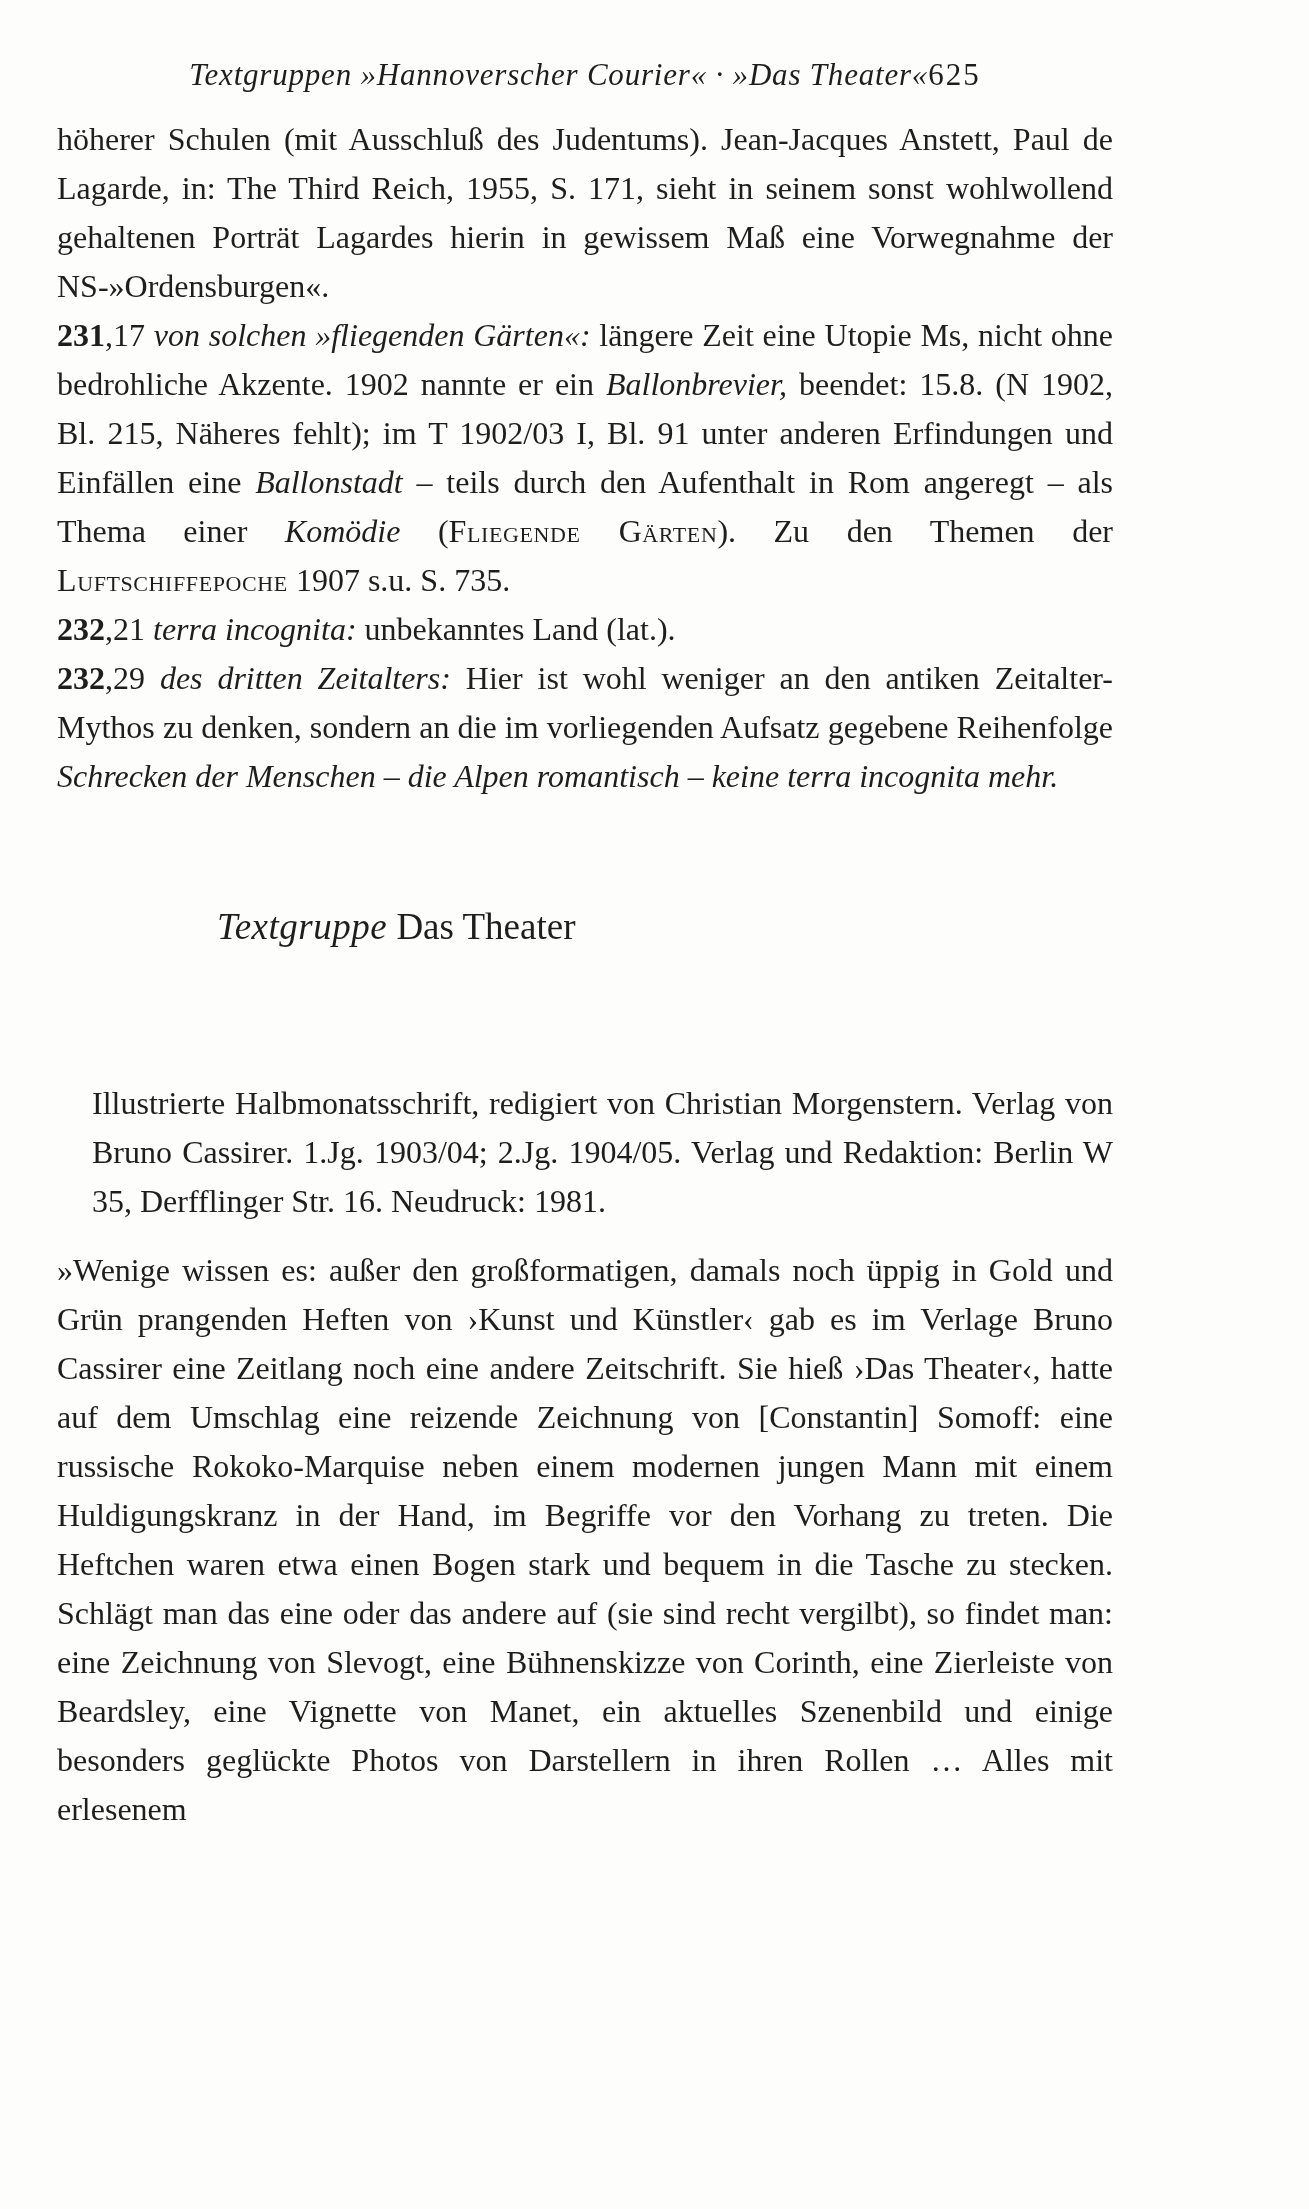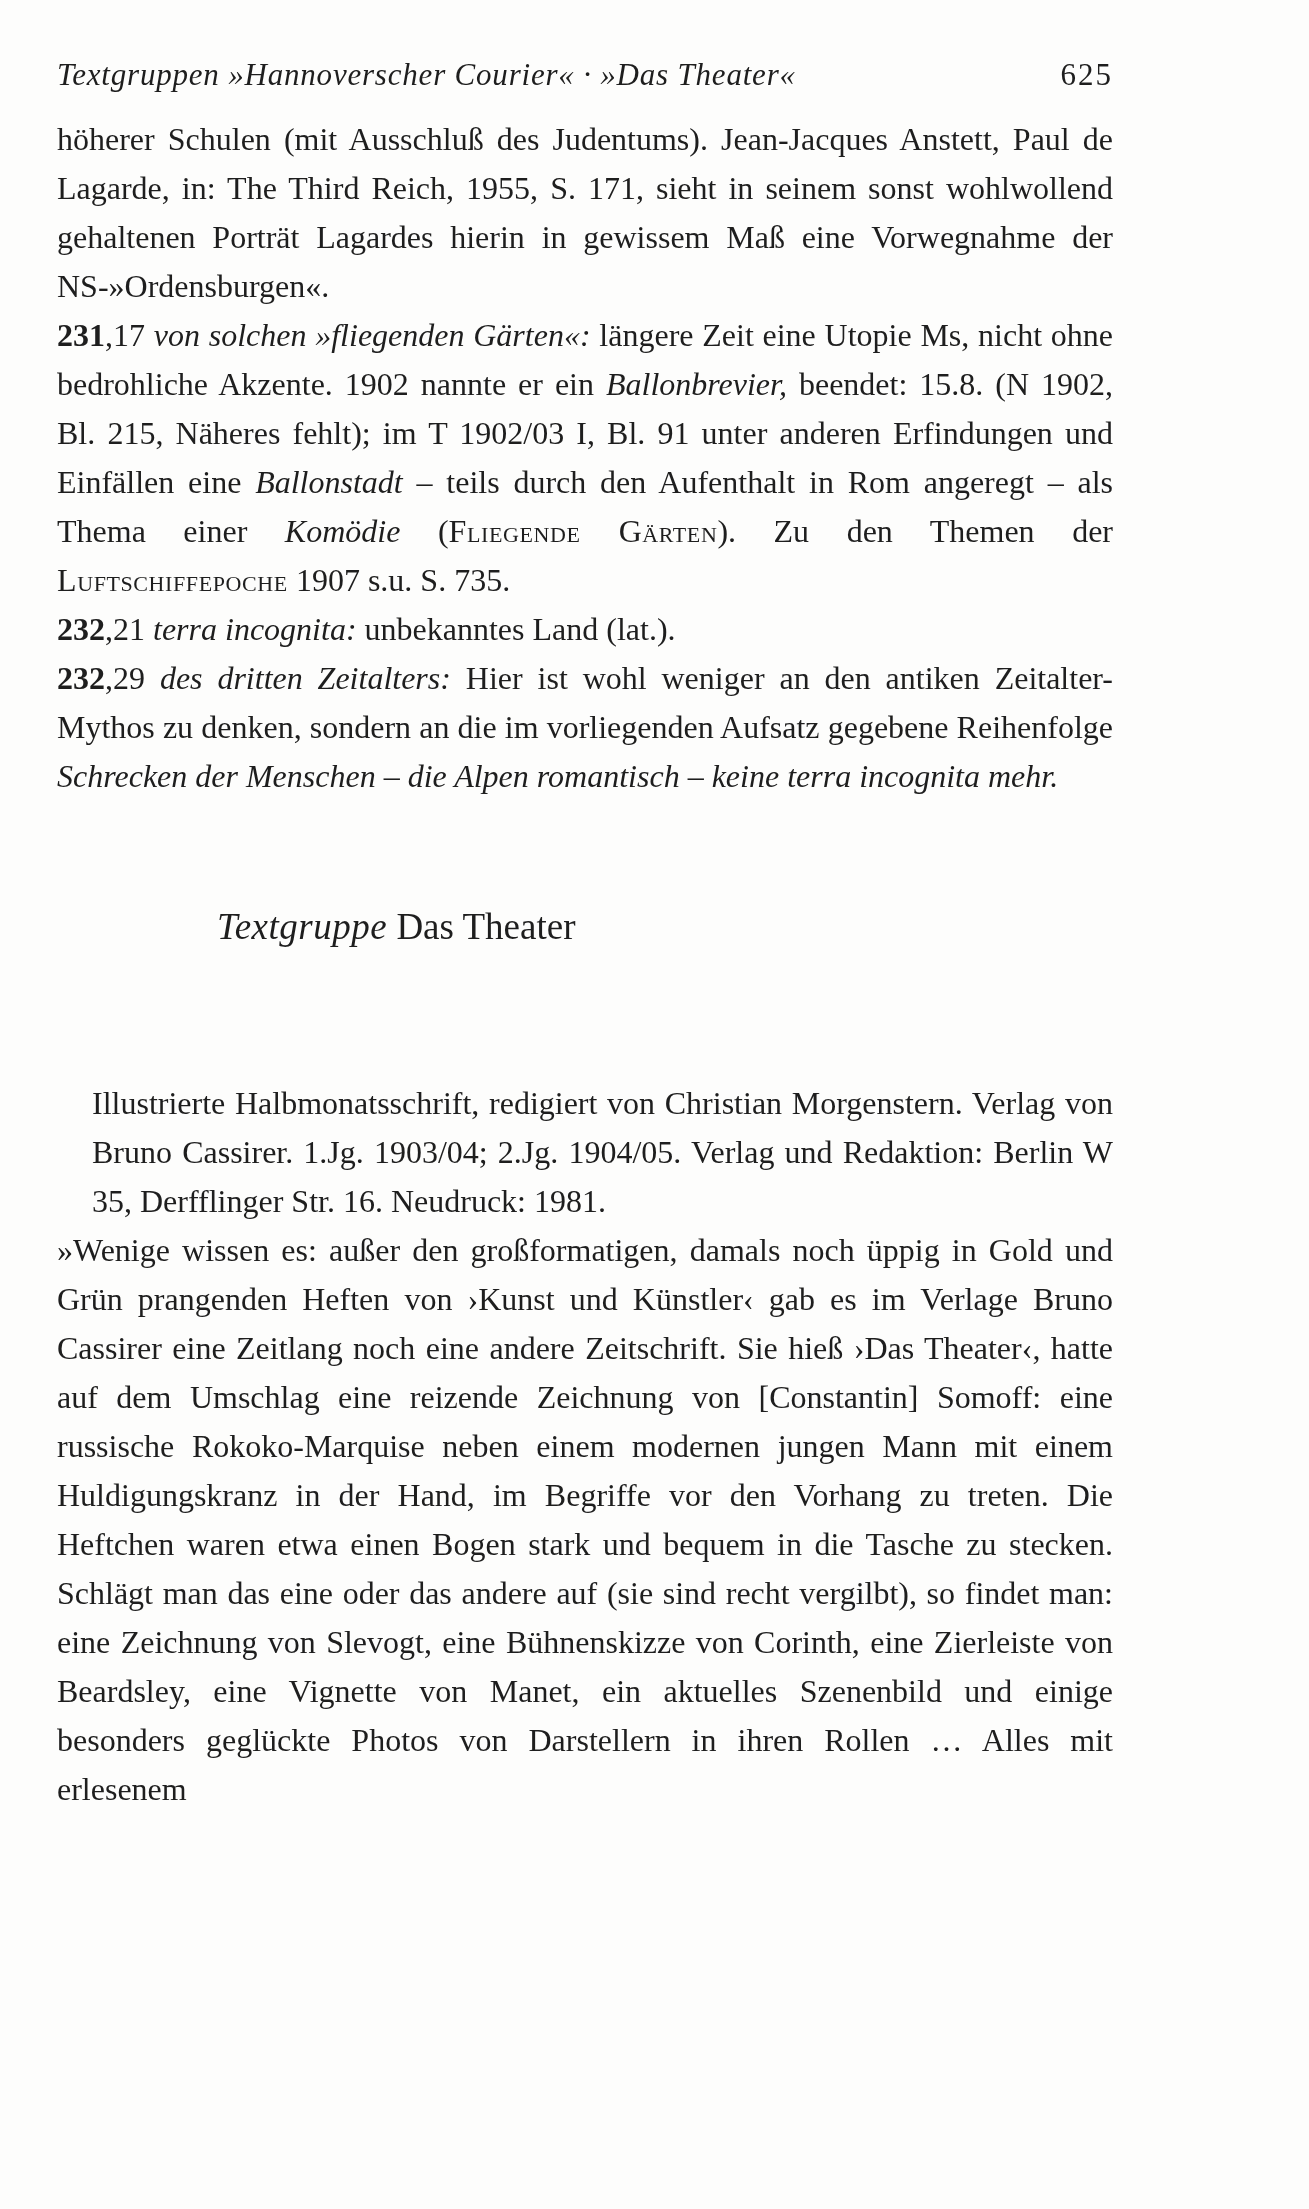--- a/index.html
+++ b/index.html
@@ -10,21 +10,21 @@
     margin: 0 auto;
     background: #fdfdfc;
     color: #1e1e1e;
     font-family: "Liberation Serif", "DejaVu Serif", serif;
     box-sizing: border-box;
     padding: 55px 196px 0 57px;
     overflow: hidden;
   }
   .runninghead {
     display: flex;
-    justify-content: space-between;
+    justify-content: center;
     align-items: baseline;
     font-size: 31px;
     line-height: 40px;
     margin-bottom: 20px;
   }
   .runninghead .rtitle {
     font-style: italic;
     letter-spacing: 0.8px;
   }
   .runninghead .pagenum {
@@ -43,21 +43,21 @@
   .section-heading {
     font-size: 37px;
     line-height: 52px;
     margin-top: 100px;
     margin-bottom: 126px;
     padding-left: 160px;
     text-align: left;
   }
   .section-heading .it { letter-spacing: 0.5px; }
   .imprint { text-align: justify; margin-left: 35px; }
-  .quote { text-align: justify; }
+  .quote { margin-top: 20px; text-align: justify; }
 </style>
 </head>
 <body>
 
 <div class="page">
 
   <div class="runninghead">
     <span class="rtitle">Textgruppen »Hannoverscher Courier« · »Das Theater«</span>
     <span class="pagenum">625</span>
   </div>

